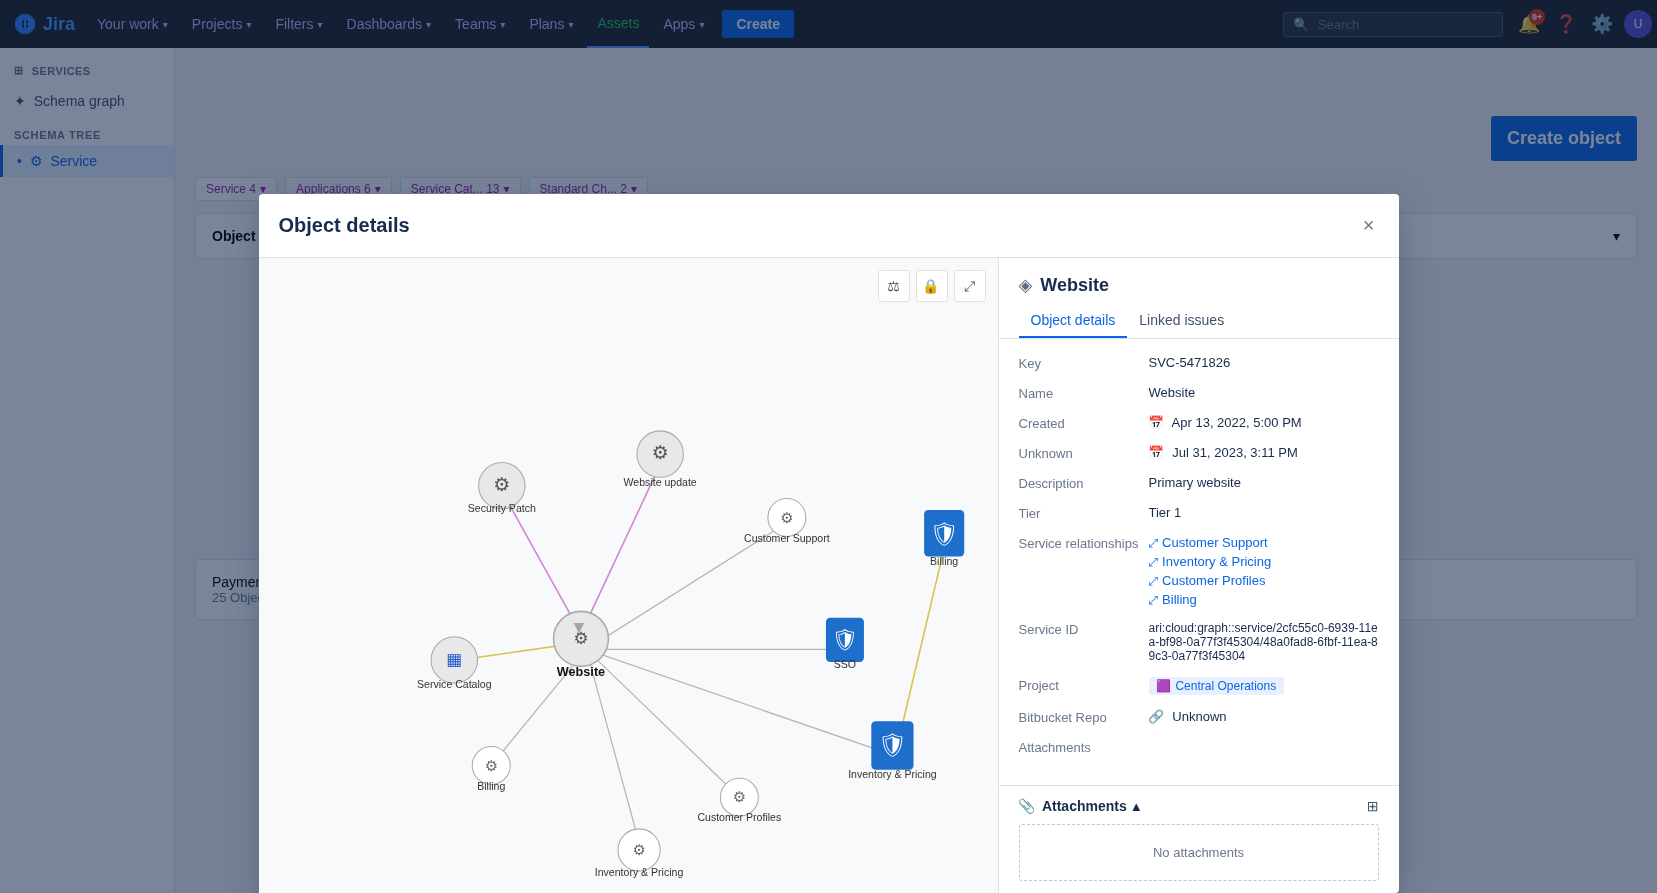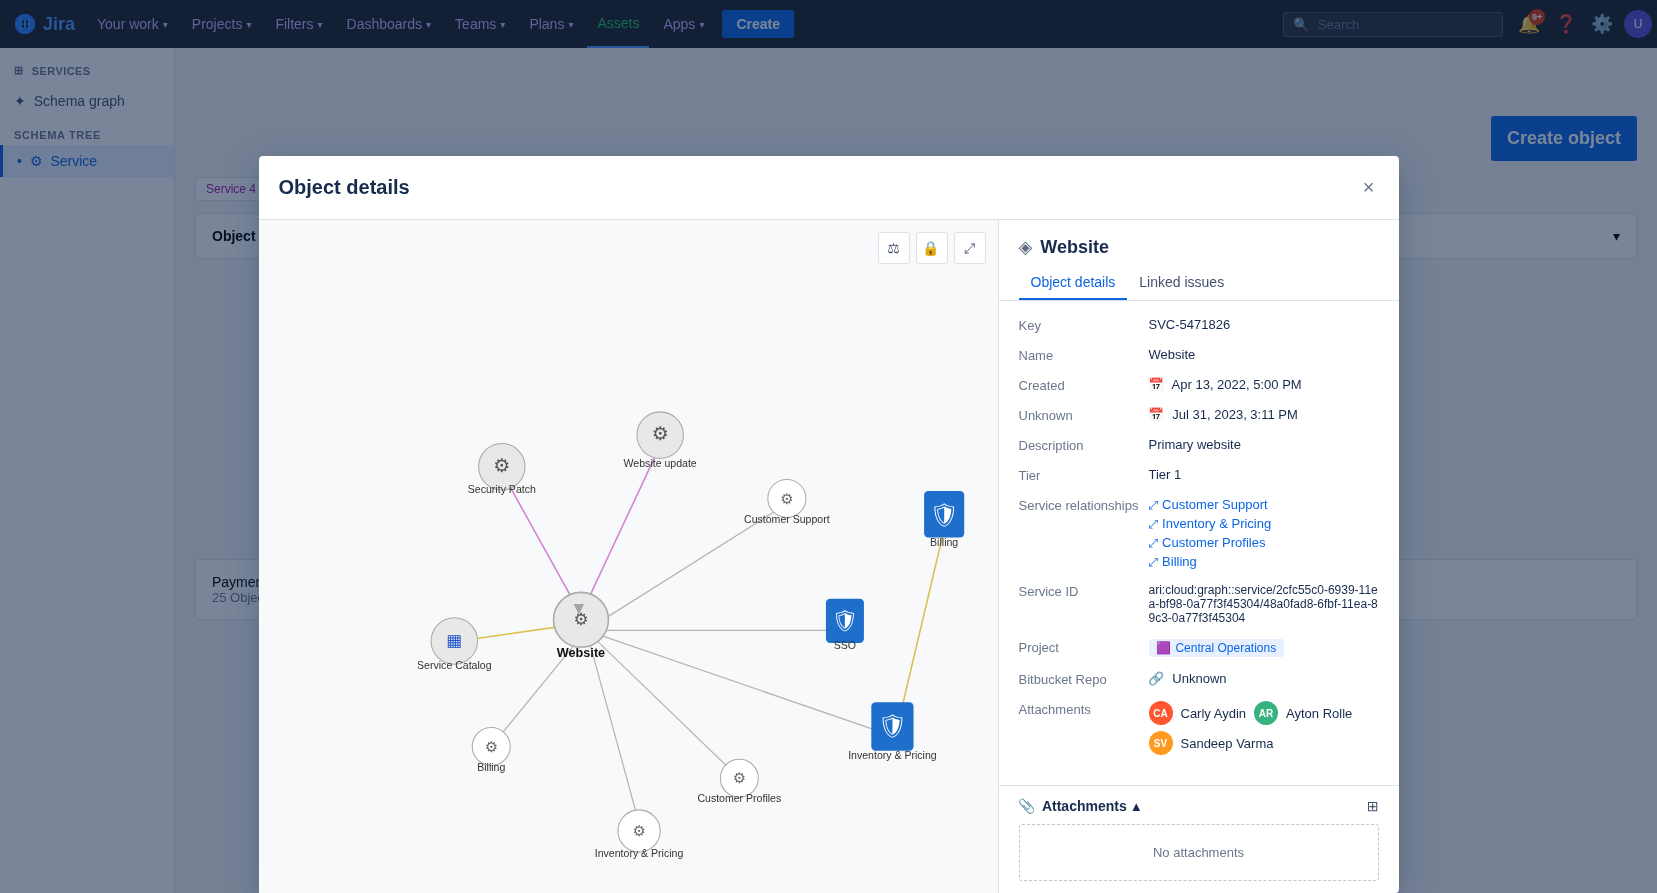--- a/index.html
+++ b/index.html
@@ -416,32 +416,20 @@
           <div class="detail-row">
             <span class="detail-label">Bitbucket Repo</span>
             <span class="detail-value">
               <span style="margin-right:4px;">🔗</span>
               <span>Unknown</span>
             </span>
           </div>
 
           <div class="detail-row">
             <span class="detail-label">Attachments</span>
-            <div class="detail-value">
-              <div style="display:flex; gap:8px; align-items:center; margin-bottom:6px;">
-                <div class="avatar-sm avatar-carly">CA</div>
-                <span>Carly Aydin</span>
-                <div class="avatar-sm avatar-ayton">AR</div>
-                <span>Ayton Rolle</span>
-              </div>
-              <div style="display:flex; gap:8px; align-items:center;">
-                <div class="avatar-sm avatar-sandeep">SV</div>
-                <span>Sandeep Varma</span>
-              </div>
-            </div>
           </div>
 
         </div>
 
         <div class="attachments-section">
           <div class="attachments-header">
             <div class="attachments-title">
               <span>📎</span>
               <span>Attachments</span>
               <span>▴</span>

